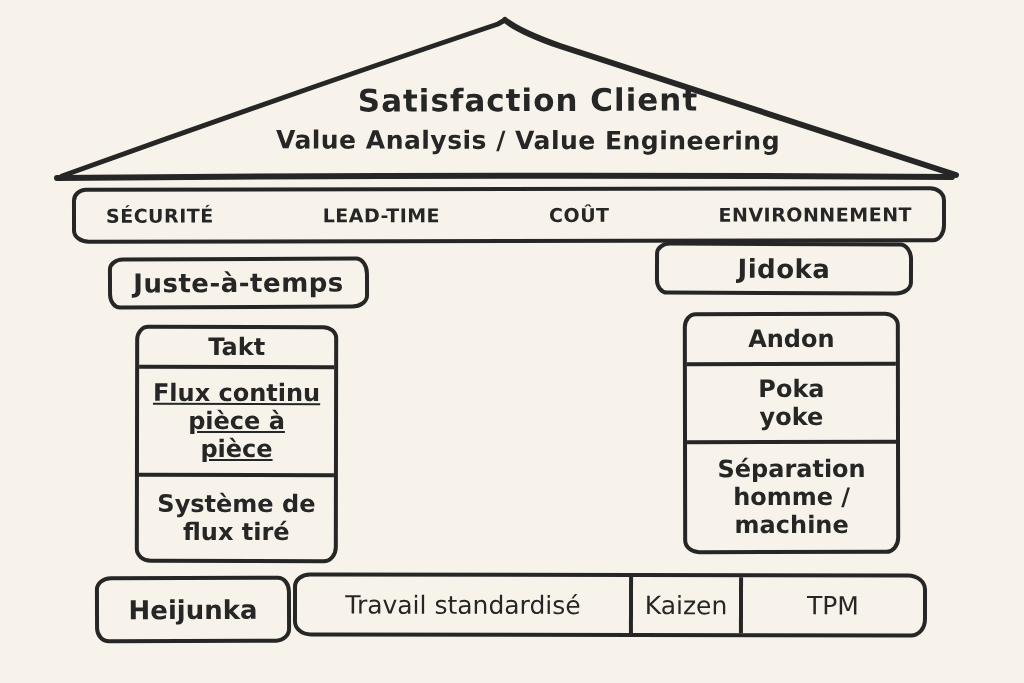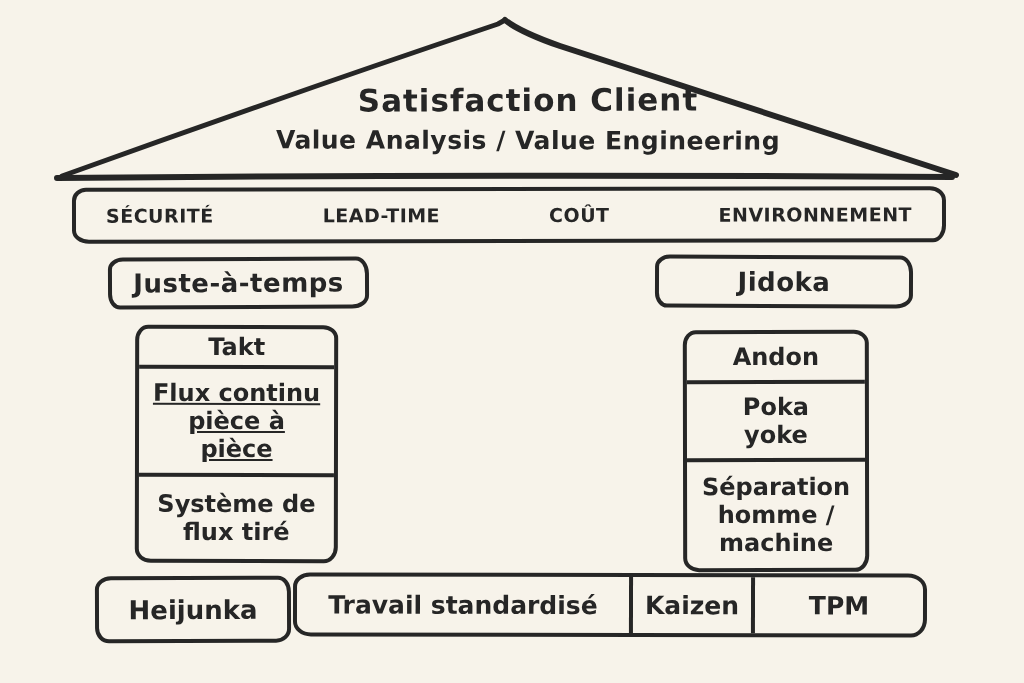--- a/index.html
+++ b/index.html
@@ -47,32 +47,32 @@
   }
   .goal-label{
     font-size:19px;font-weight:700;letter-spacing:0.5px;white-space:nowrap;
   }
 
   
   .pillar-title{
     font-size:26px;font-weight:700;letter-spacing:0.5px;
   }
   .pillar-title.jat{left:108px;top:257px;width:261px;height:52px;transform:rotate(-0.25deg);}
-  .pillar-title.jidoka{left:655px;top:255px;width:258px;height:53px;transform:rotate(0.2deg);}
+  .pillar-title.jidoka{left:655px;top:242px;width:258px;height:53px;transform:rotate(0.2deg);}
 
   
   .pillar-box{
     position:absolute;
     border:4px solid var(--ink);
     border-radius:13px 15px 14px 16px / 15px 13px 16px 14px;
     background:var(--bg);
     display:flex;flex-direction:column;
   }
   .pillar-box.left{left:135px;top:325px;width:203px;height:238px;transform:rotate(0.1deg);}
-  .pillar-box.right{left:683px;top:330px;width:186px;height:242px;transform:rotate(-0.1deg);}
+  .pillar-box.right{left:683px;top:312px;width:217px;height:242px;transform:rotate(-0.1deg);}
   .cell{
     display:flex;align-items:center;justify-content:center;
     text-align:center;
     font-size:24px;font-weight:700;line-height:1.18;
     white-space:pre-line;
   }
   .cell + .cell{border-top:4px solid var(--ink);}
   .l-c0{height:36px;}
   .l-c1{height:108px;text-decoration:underline;}
   .l-c2{flex:1;}
@@ -91,25 +91,25 @@
     position:absolute;
     left:293px;top:573px;width:634px;height:64px;
     border:4px solid var(--ink);
     border-radius:17px 19px 16px 18px / 14px 16px 18px 15px;
     background:var(--bg);
     display:flex;flex-direction:row;align-items:stretch;
     transform:rotate(0.1deg);
   }
   .f-cell{
     display:flex;align-items:center;justify-content:center;
-    font-size:25px;font-weight:700;white-space:nowrap;
+    font-size:25px;font-weight:400;white-space:nowrap;
   }
   .f-cell + .f-cell{border-left:4px solid var(--ink);}
   .f-c0{width:332px;}
-  .f-c1{width:122px;}
+  .f-c1{width:110px;}
   .f-c2{flex:1;}
 </style>
 </head>
 <body>
 
 <div class="canvas">
 
   <svg class="roof-svg" viewBox="0 0 1024 683" fill="none" xmlns="http://www.w3.org/2000/svg">
     <path d="M 62 176 Q 284 96 498 24 L 505 20" stroke="#262626" stroke-width="5" stroke-linecap="round"></path>
     <path d="M 505 20 Q 520 32 560 46 Q 760 112 956 175" stroke="#262626" stroke-width="6" stroke-linecap="round"></path>

